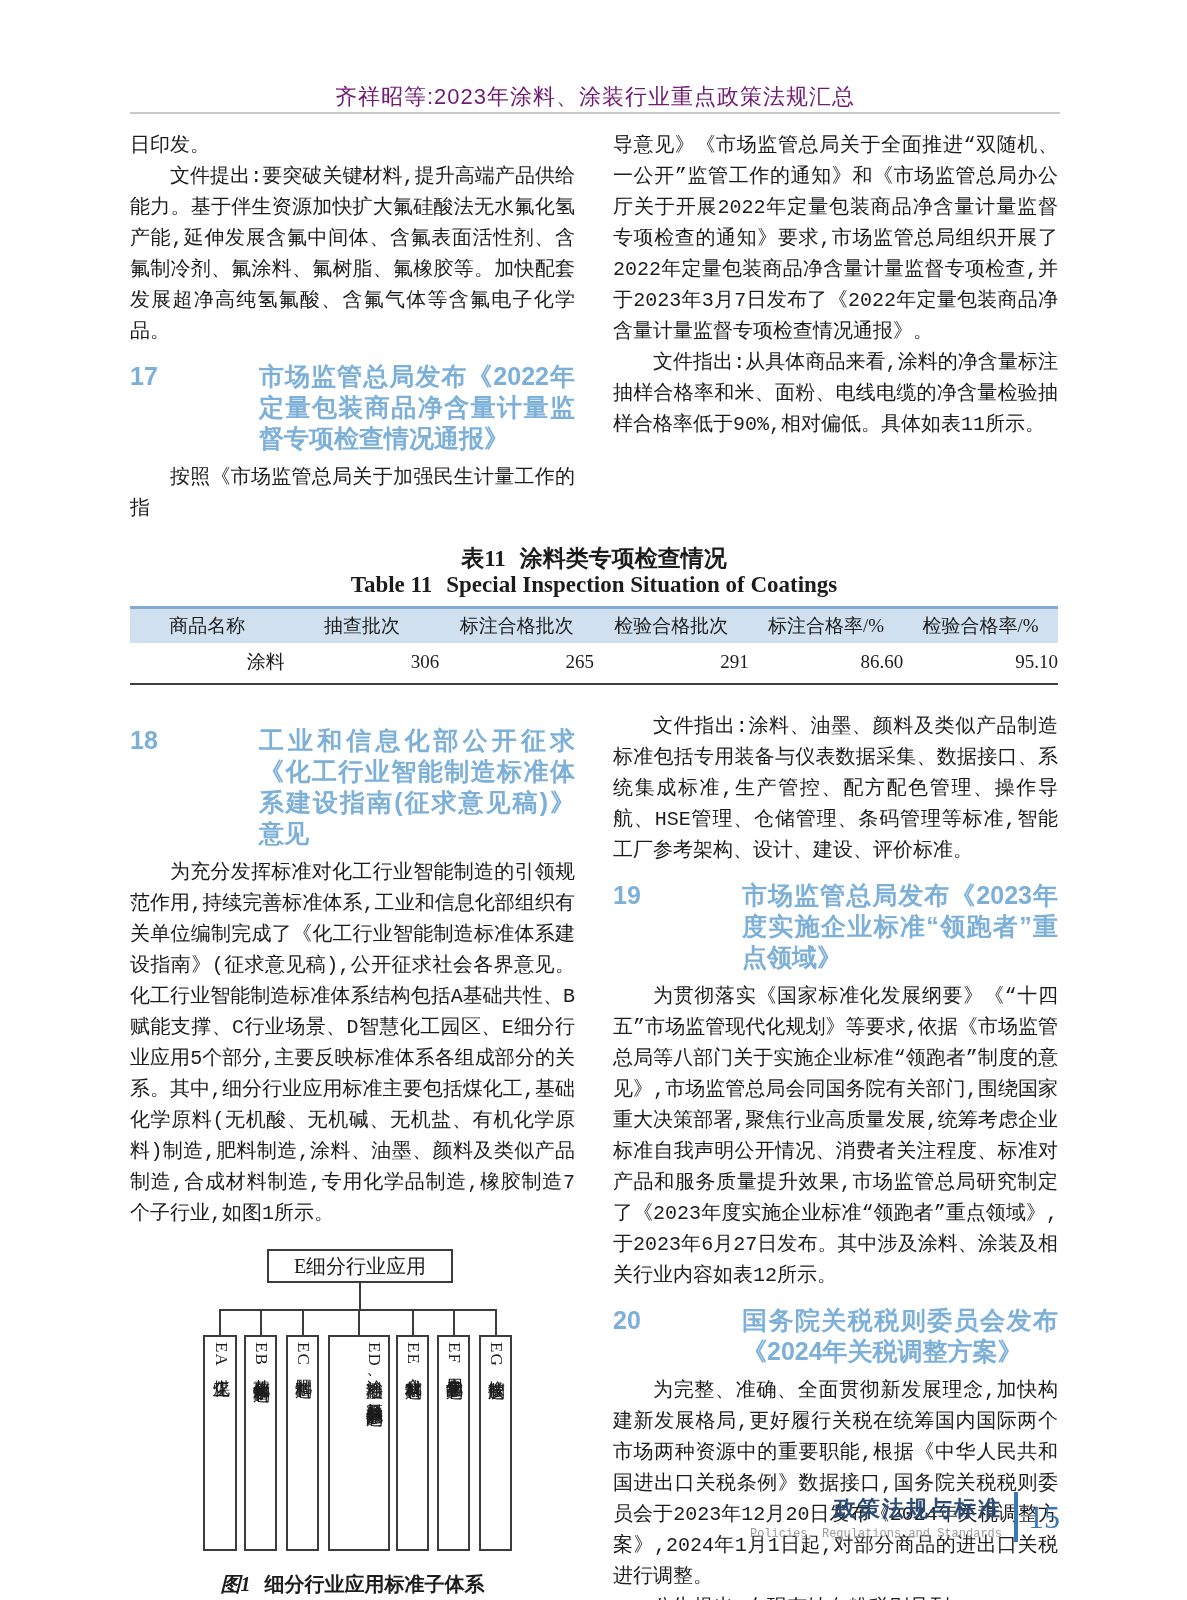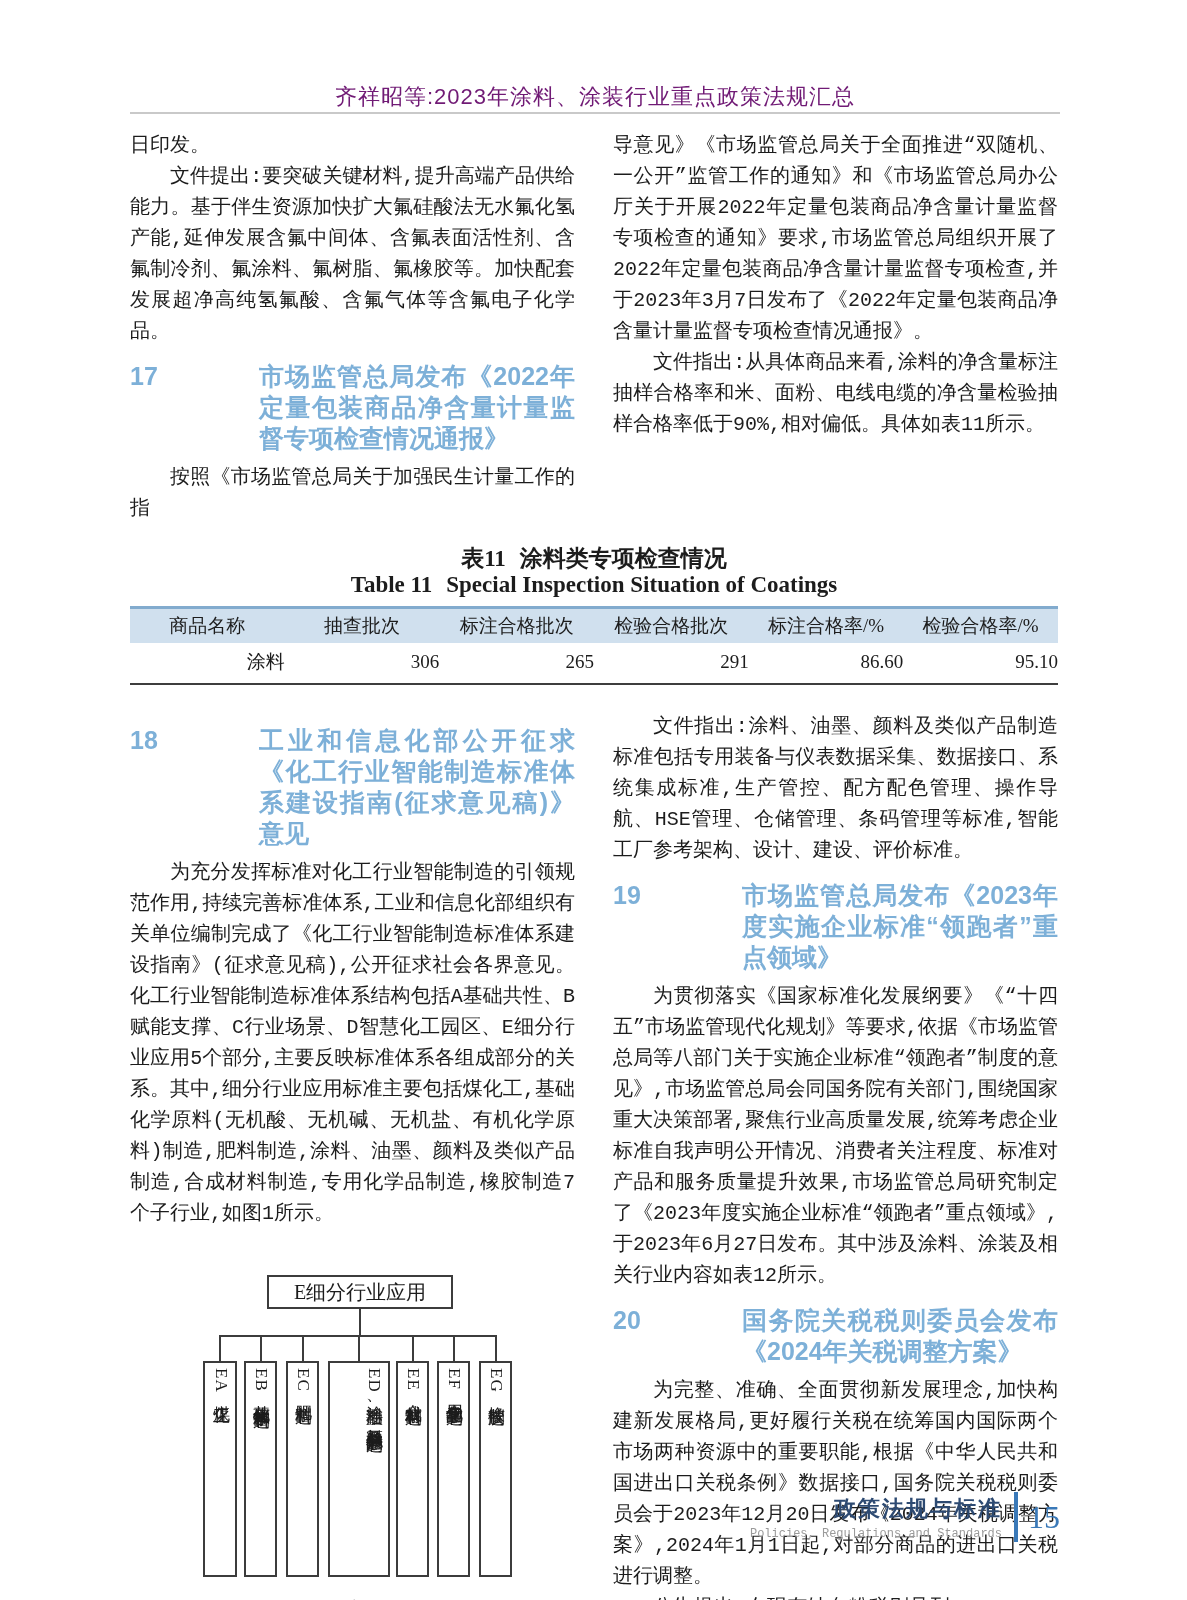--- a/index.html
+++ b/index.html
@@ -40,39 +40,39 @@
   .tcap-en { font-family:"Liberation Serif","DejaVu Serif",serif; }
   table.t11 { width:100%; border-collapse:collapse; table-layout:fixed; margin-top:8px; }
   table.t11 thead tr { background:#d0e0ee; border-top:3px solid #82abce; }
   table.t11 th { font-weight:normal; font-size:19px; padding:4px 0; text-align:center; }
   table.t11 tbody tr { border-bottom:2px solid #3e3e3e; }
   table.t11 td { font-size:19px; padding:6px 0 8px; text-align:right; }
 
   .cols-bottom { margin-top:26px; }
 
   
-  .fig { position:relative; width:445px; height:292px; margin-top:46px; }
+  .fig { position:relative; width:445px; height:292px; margin-top:20px; }
   .fig .root {
     position:absolute; left:137px; top:0; width:186px; height:34px;
     border:2px solid #3c3c3c; text-align:center; line-height:30px; font-size:20px;
   }
   .fig .stem { position:absolute; left:229px; top:34px; width:2px; height:26px; background:#3c3c3c; }
   .fig .bus  { position:absolute; left:89px;  top:60px; width:278px; height:2px; background:#3c3c3c; }
   .fig .drop { position:absolute; top:62px; width:2px; height:24px; background:#3c3c3c; }
   .fig .node {
     position:absolute; top:86px; height:216px; border:2px solid #3c3c3c;
     writing-mode:vertical-rl; text-orientation:mixed;
     font-size:17px; line-height:28px; letter-spacing:1px; padding-top:5px;
   }
   .d0{left:89px}.d1{left:130px}.d2{left:172px}.d3{left:228px}.d4{left:282px}.d5{left:323px}.d6{left:365px}
   .n0{left:73px;width:34px}.n1{left:114px;width:33px}.n2{left:156px;width:33px}
   .n3{left:198px;width:62px}.n4{left:266px;width:33px}.n5{left:307px;width:33px}.n6{left:349px;width:33px}
 
   .figcap { text-align:center; font-weight:bold; font-size:20px; line-height:26px; margin-top:30px; }
-  .figcap .lab { margin-right:14px; }
+  .figcap .lab { margin-right:14px;font-style:italic; }
   .figcap-en { margin-top:6px; }
 
   
   .page-footer { position:absolute; top:1492px; right:127px; display:flex; align-items:center; }
   .f-labels { text-align:right; }
   .f-cn { font-family:"Liberation Sans","DejaVu Sans",sans-serif; font-weight:bold; font-size:22px; color:#2d4a72; letter-spacing:2px; }
   .f-en { font-family:Liberation Mono, monospace; font-size:12px; color:#9a9a9a; margin-top:3px; }
   .f-bar { width:4px; height:50px; background:#3a79b8; margin:0 10px 0 12px; }
   .f-num { font-size:32px; color:#3a79b8; font-family:"Liberation Serif","DejaVu Serif",serif; }
 </style>

